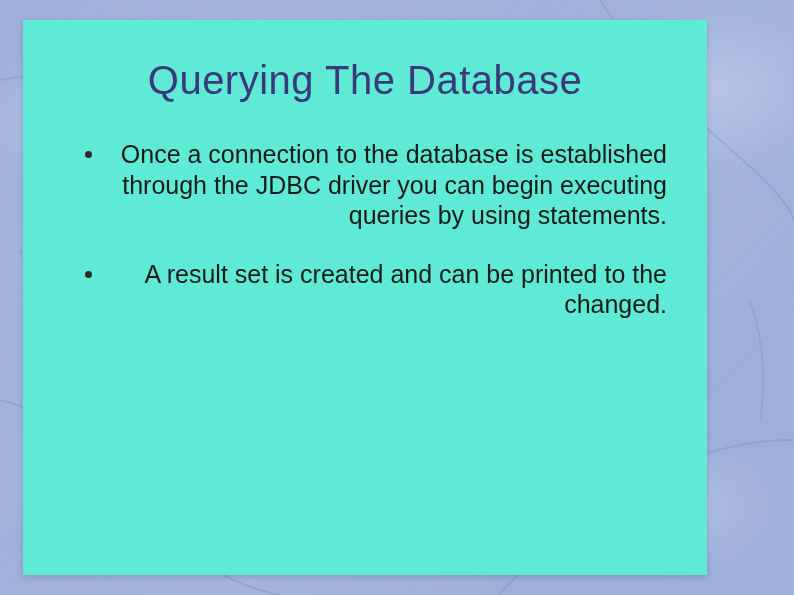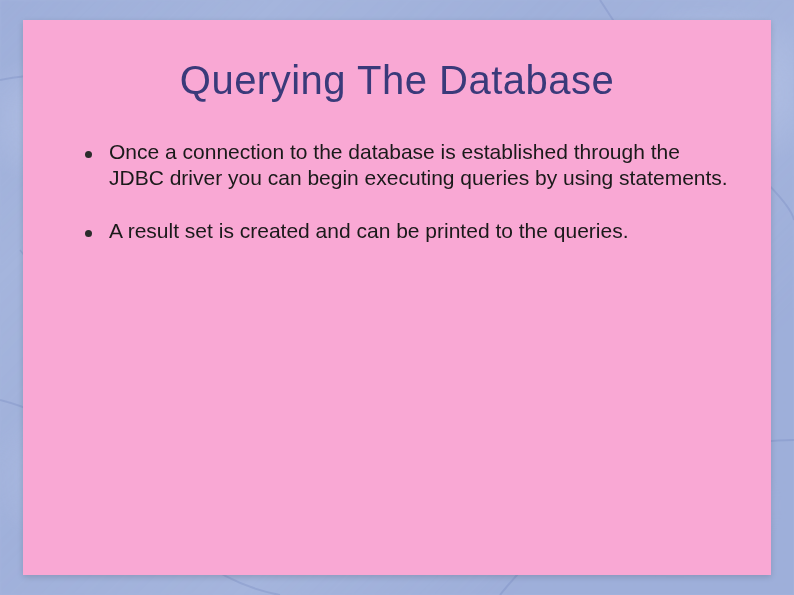--- a/index.html
+++ b/index.html
@@ -29,45 +29,46 @@
     }
     .bg-veins {
       position: absolute;
       inset: 0;
       opacity: 0.25;
     }
     .slide {
       position: absolute;
       top: 20px;
       left: 23px;
-      width: 748px;
+      width: 684px;
       height: 555px;
-      background: #f9a8d4;
+      background: #5eead4;
       box-shadow: 0 2px 6px rgba(0,0,0,0.15);
       padding: 38px 40px 40px 40px;
     }
     .title {
       text-align: center;
       font-size: 40px;
       font-weight: normal;
       color: #3a3a7a;
       margin-bottom: 36px;
       letter-spacing: 0.5px;
     }
     .bullets {
       list-style: none;
       padding-left: 28px;
     }
     .bullets li {
       position: relative;
-      font-size: 21px;
+      font-size: 25px;
       color: #1a1a1a;
       line-height: 1.22;
       margin-bottom: 28px;
       padding-left: 18px;
+      text-align: right;
     }
     .bullets li::before {
       content: "";
       position: absolute;
       left: -6px;
       top: 12px;
       width: 7px;
       height: 7px;
       background: #2b2b2b;
       border-radius: 50%;
@@ -83,15 +84,15 @@
   <path d="M 0 400 Q 80 420 140 500 T 280 595" stroke="#6a7db8" stroke-width="2" fill="none"></path>
   <path d="M 500 595 Q 560 520 640 480 T 794 440" stroke="#6a7db8" stroke-width="2" fill="none"></path>
   <path d="M 20 250 Q 60 300 40 380" stroke="#6a7db8" stroke-width="1.5" fill="none"></path>
   <path d="M 750 300 Q 770 360 760 420" stroke="#6a7db8" stroke-width="1.5" fill="none"></path>
 </svg>
 
 <div class="slide">
   <h1 class="title">Querying The Database</h1>
   <ul class="bullets">
     <li>Once a connection to the database is established through the JDBC driver you can begin executing queries by using statements.</li>
-    <li>A result set is created and can be printed to the queries.</li>
+    <li>A result set is created and can be printed to the changed.</li>
   </ul>
 </div>
 
 </body></html>

